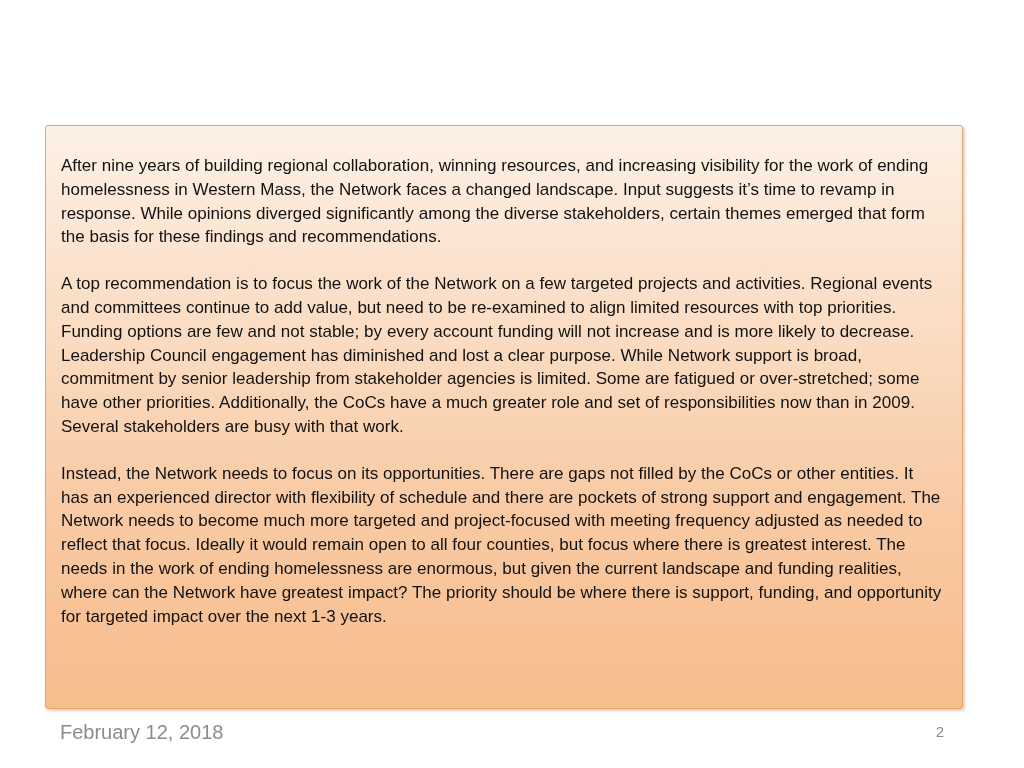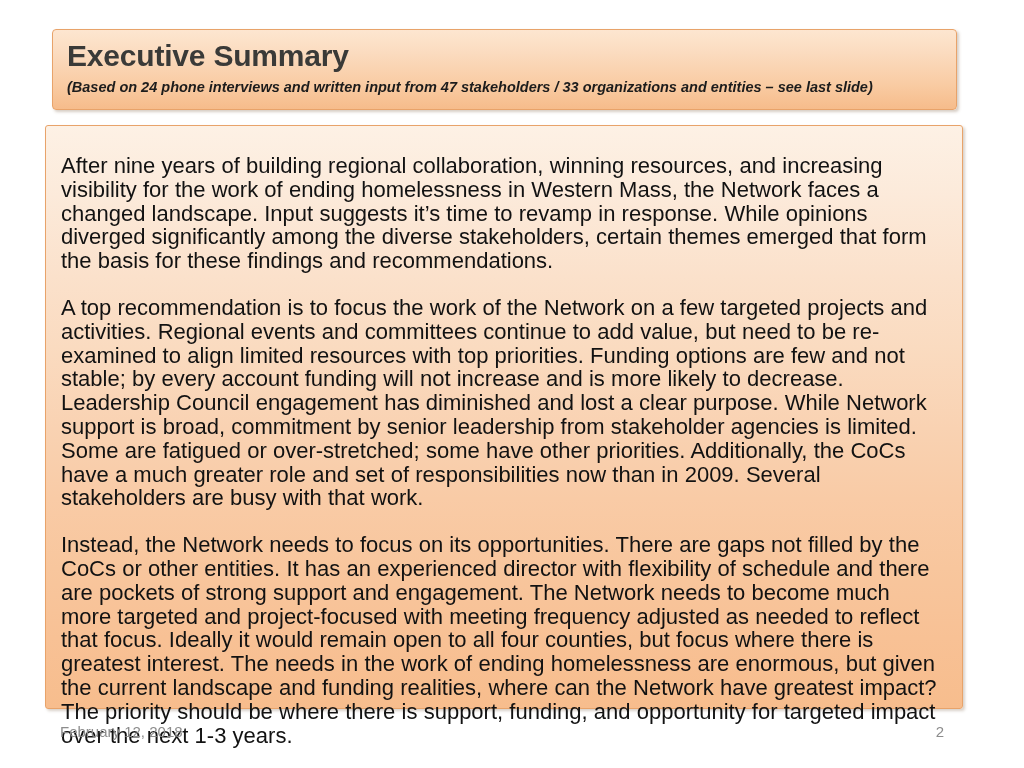--- a/index.html
+++ b/index.html
@@ -68,59 +68,55 @@
         #FADBC0 38%,
         #F9D2B2 52%,
         #F9CBA6 64%,
         #F8C69D 76%,
         #F8C195 88%,
         #F7BD8D 100%);
     box-shadow: 2px 2px 3px rgba(120, 90, 60, 0.28);
     padding: 28px 18px 10px 15px;
   }
   .para {
-    font-size: 22px;
+    font-size: 17px;
     color: #121212;
     line-height: 23.8px;
     margin: 0 0 23px 0;
     text-align: left;
     word-spacing: 0.1px;
   }
   .para:last-child { margin-bottom: 17px; }
 
   
   .footer-date {
     position: absolute;
     left: 60px;
     top: 722px;
-    font-size: 15px;
+    font-size: 20px;
     color: #8C8C8C;
     line-height: 20px;
     white-space: nowrap;
   }
   .footer-pagenum {
     position: absolute;
     left: 920px;
     top: 722px;
     width: 40px;
     text-align: center;
     font-size: 15px;
     color: #8C8C8C;
     line-height: 20px;
   }
 </style>
 </head>
 <body>
 
 <div class="slide">
 
-  <div class="title-box">
-    <div class="title-text">Executive Summary</div>
-    <div class="subtitle-text">(Based on 24 phone interviews and written input from 47 stakeholders / 33 organizations and entities – see last slide)</div>
-  </div>
 
   <div class="body-box">
     <p class="para">After nine years of building regional collaboration, winning resources, and increasing visibility for the work of ending homelessness in Western Mass, the Network faces a changed landscape. Input suggests it’s time to revamp in response. While opinions diverged significantly among the diverse stakeholders, certain themes emerged that form the basis for these findings and recommendations.</p>
     <p class="para">A top recommendation is to focus the work of the Network on a few targeted projects and activities. Regional events and committees continue to add value, but need to be re-examined to align limited resources with top priorities. Funding options are few and not stable; by every account funding will not increase and is more likely to decrease. Leadership Council engagement has diminished and lost a clear purpose. While Network support is broad, commitment by senior leadership from stakeholder agencies is limited. Some are fatigued or over-stretched; some have other priorities.  Additionally, the CoCs have a much greater role and set of responsibilities now than in 2009. Several stakeholders are busy with that work.</p>
     <p class="para">Instead, the Network needs to focus on its opportunities. There are gaps not filled by the CoCs or other entities. It has an experienced director with flexibility of schedule and there are pockets of strong support and engagement. The Network needs to become much more targeted and project-focused with meeting frequency adjusted as needed to reflect that focus. Ideally it would remain open to all four counties, but focus where there is greatest interest. The needs in the work of ending homelessness are enormous, but given the current landscape and funding realities, where can the Network have greatest impact?  The priority should be where there is support, funding, and opportunity for targeted impact over the next 1-3 years.</p>
   </div>
 
   <div class="footer-date">February 12, 2018</div>
 
   <div class="footer-pagenum">2</div>

